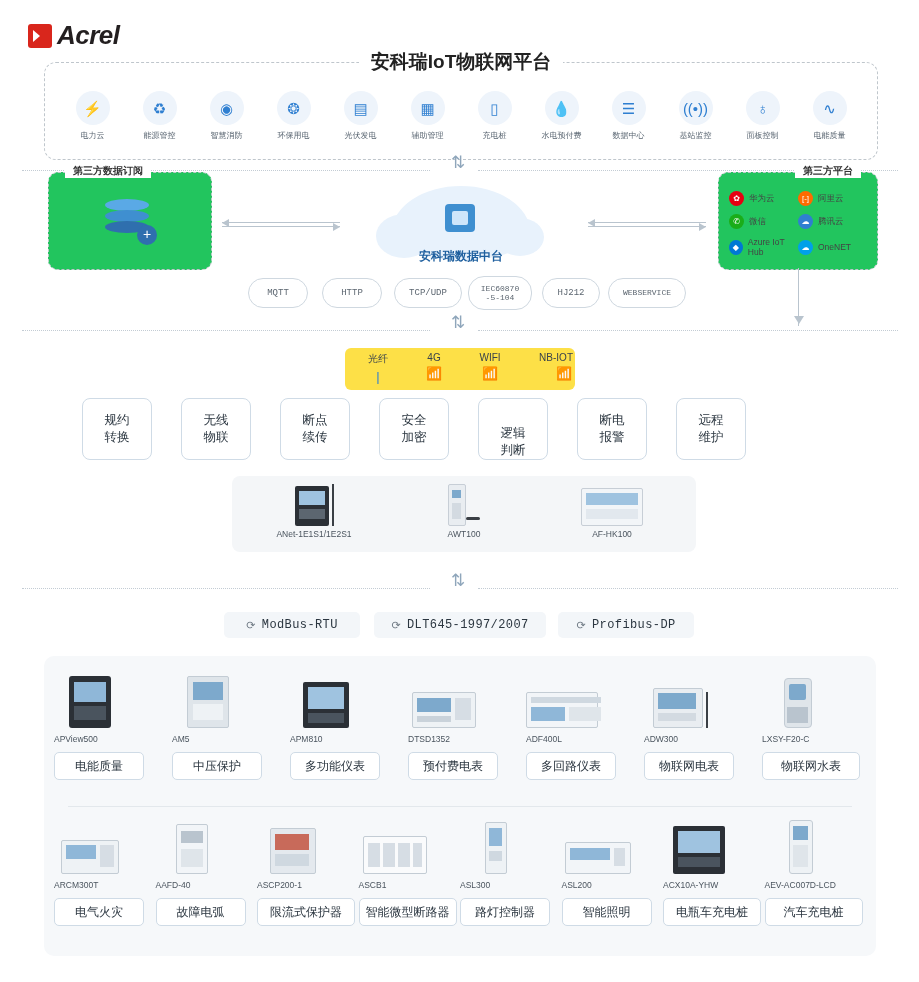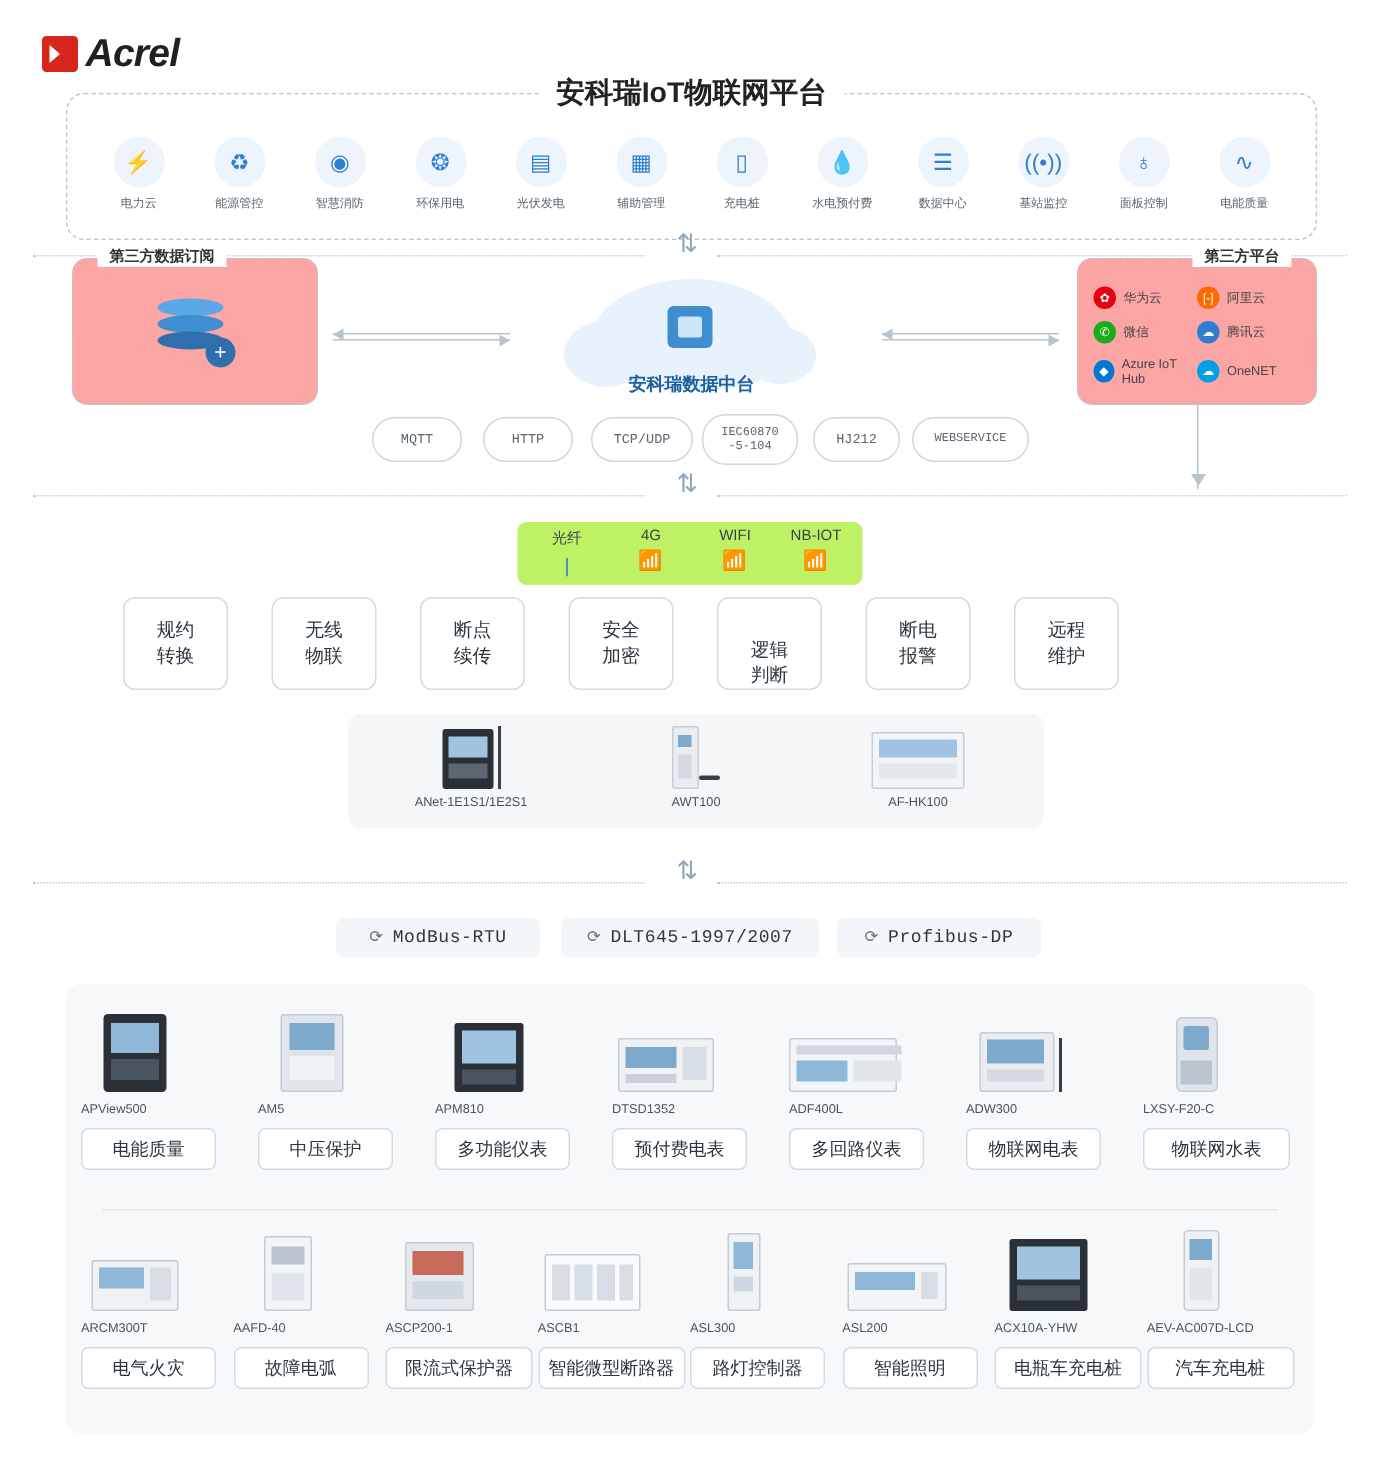--- a/index.html
+++ b/index.html
@@ -126,21 +126,21 @@
     position: absolute;
     border-top: 1px dotted #c3ccd4;
     height: 0;
   }
 
   
   .panel-sub {
     position: absolute;
     border: 1px dashed #bfc6cc;
     border-radius: 10px;
-    background: #fca5a5;
+    background: #22c55e;
     text-decoration: underline;
   }
   .panel-sub-title {
     position: absolute;
     top: -9px;
     left: 16px;
     background: #fff;
     padding: 0 8px;
     font-size: 10px;
     color: #333;
@@ -319,21 +319,21 @@
     font-family: "Liberation Mono", monospace;
   }
 
   
   .trans-box {
     position: absolute;
     left: 345px;
     top: 348px;
     width: 230px;
     height: 42px;
-    background: #bef264;
+    background: #fde047;
     border-radius: 6px;
   }
   .trans-item {
     position: absolute;
     top: 4px;
     width: 58px;
     text-align: center;
     font-size: 10px;
     color: #39424b;
   }
@@ -632,21 +632,21 @@
       <div class="wifi">|</div>
     </div>
     <div class="trans-item" style="left:60px;">
       <div>4G</div>
       <div class="wifi">📶</div>
     </div>
     <div class="trans-item" style="left:116px;">
       <div>WIFI</div>
       <div class="wifi">📶</div>
     </div>
-    <div class="trans-item" style="left:170px;">
+    <div class="trans-item" style="left:170px;text-align:right;">
       <div>NB-IOT</div>
       <div class="wifi">📶</div>
     </div>
   </div>
 
   <div class="feat" style="left:82px;">
       <span style="white-space:pre-line">规约
 转换</span>
     </div>
   <div class="feat" style="left:181px;">

